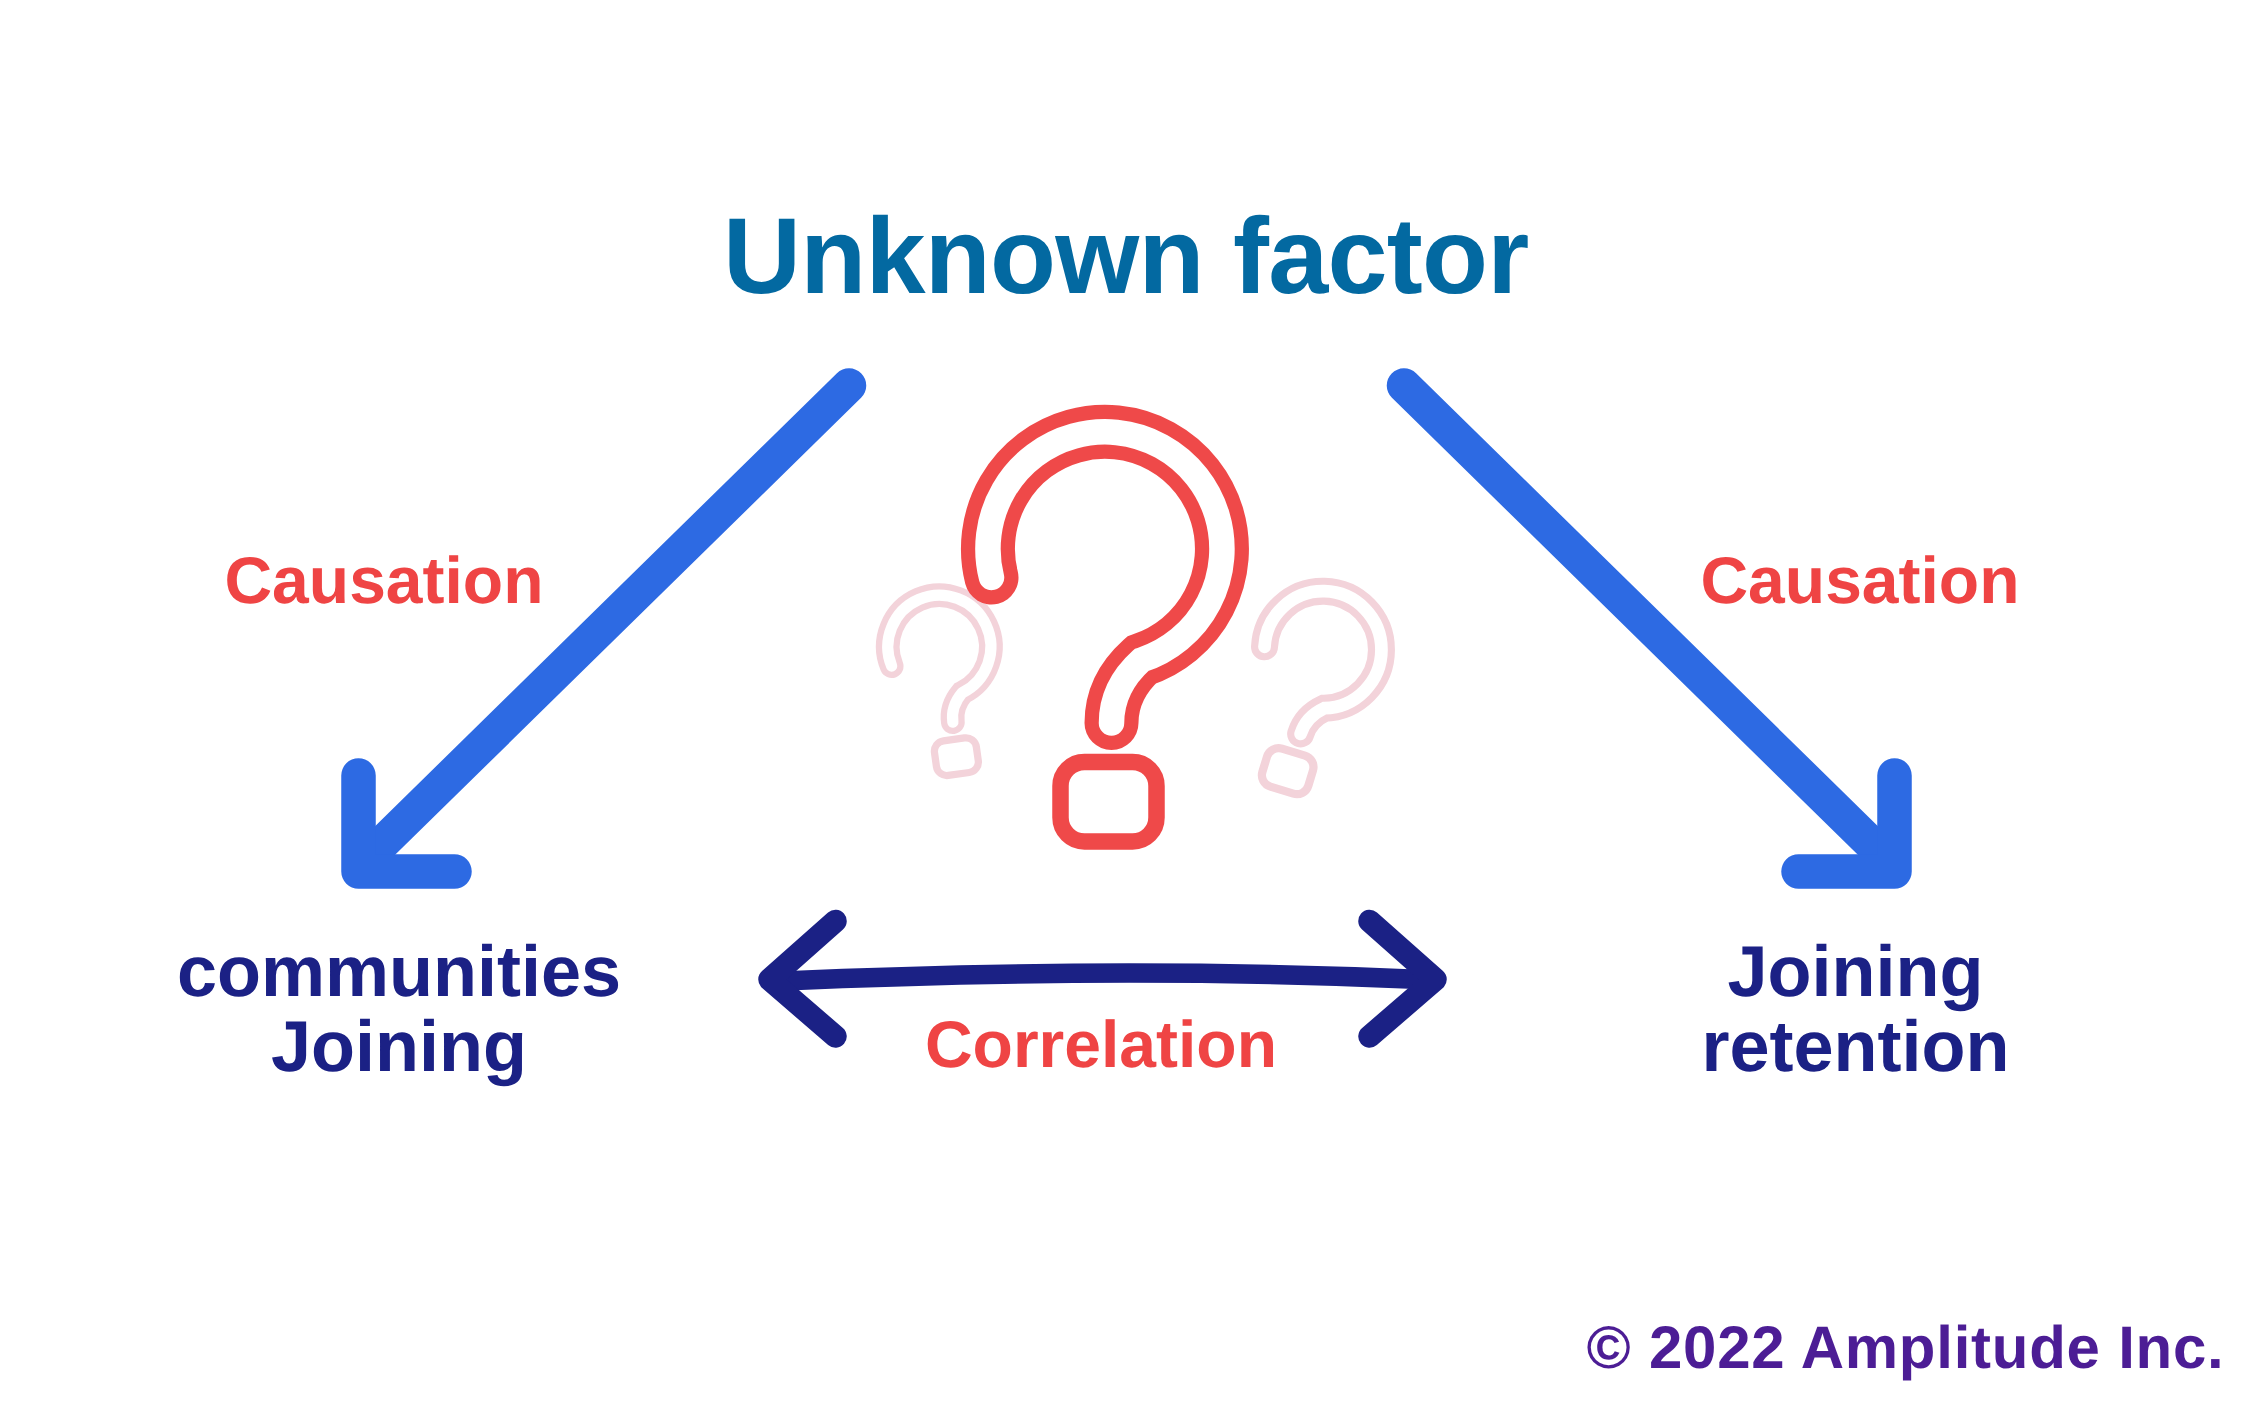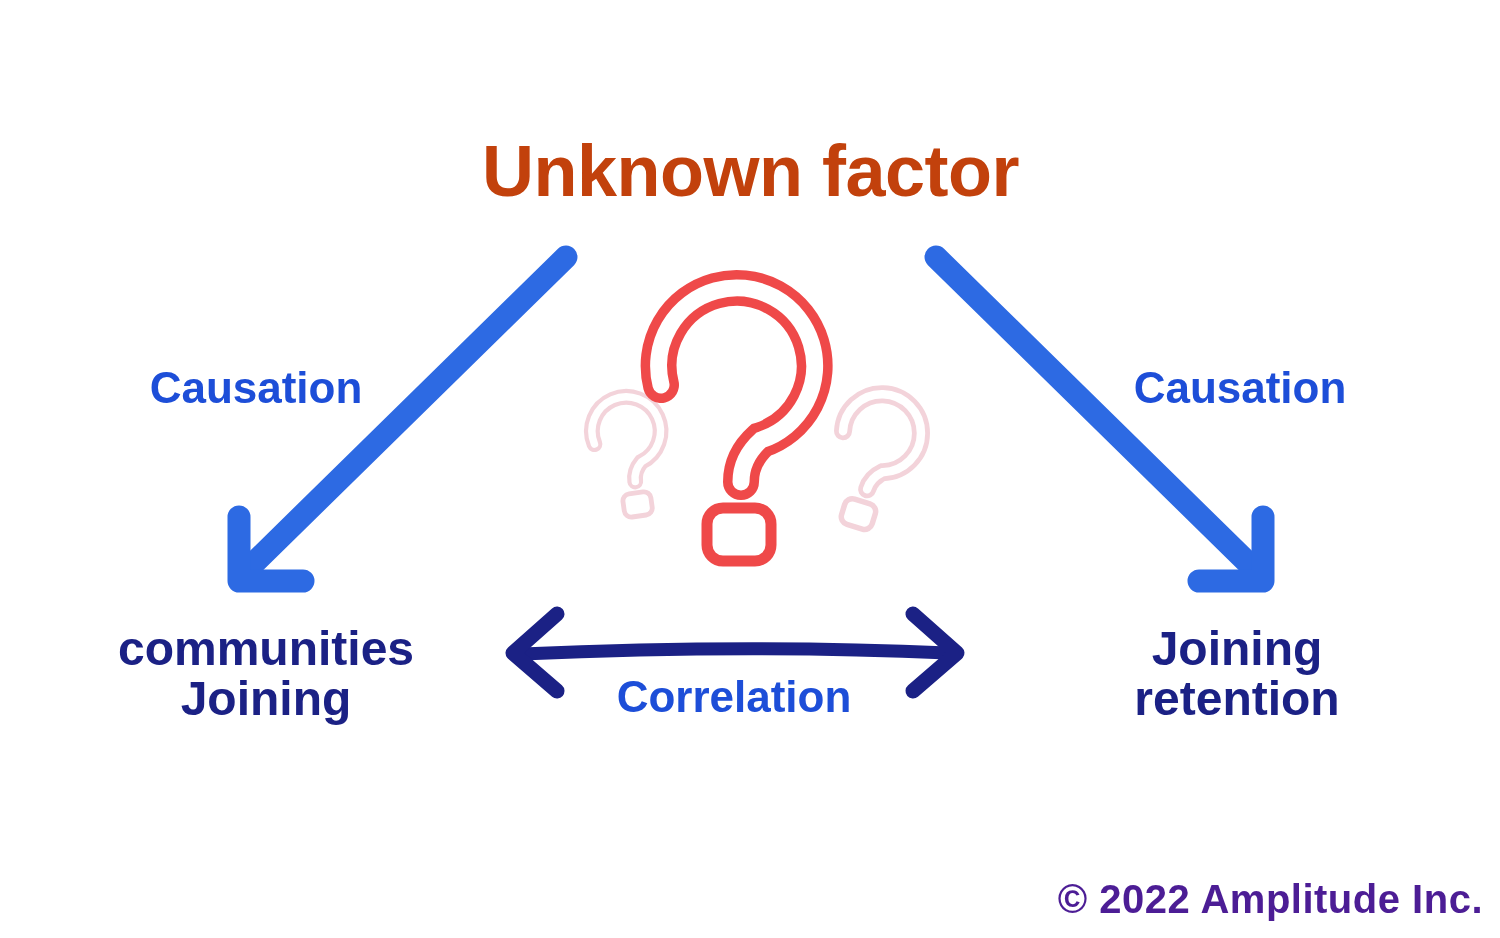--- a/index.html
+++ b/index.html
@@ -4,23 +4,23 @@
 <style>
   html,body{margin:0;padding:0;background:#ffffff;}
   .stage{
     position:relative;width:1500px;height:938px;background:#ffffff;overflow:hidden;
     font-family:"Liberation Sans",sans-serif;
   }
   .stage svg{position:absolute;left:0;top:0;}
   .txt{position:absolute;font-weight:bold;white-space:nowrap;}
   .title{
     left:1px;right:0;top:135px;text-align:center;
-    font-size:72px;line-height:1;color:#c2410c;letter-spacing:-0.5px;
+    font-size:72px;line-height:1;color:#0369a1;letter-spacing:-0.5px;
   }
-  .edge-label{font-size:44px;line-height:1;color:#1d4ed8;text-align:center;width:300px;}
+  .edge-label{font-size:44px;line-height:1;color:#ef4444;text-align:center;width:300px;}
   .causation-left{left:106px;top:366px;}
   .causation-right{left:1090px;top:366px;}
   .correlation{left:584px;top:675px;}
   .node{
     font-size:48px;line-height:50px;color:#1B2185;text-align:center;width:400px;
   }
   .node span{display:block;}
   .node-left{left:66px;top:624px;}
   .node-right{left:1037px;top:624px;}
   .watermark{

